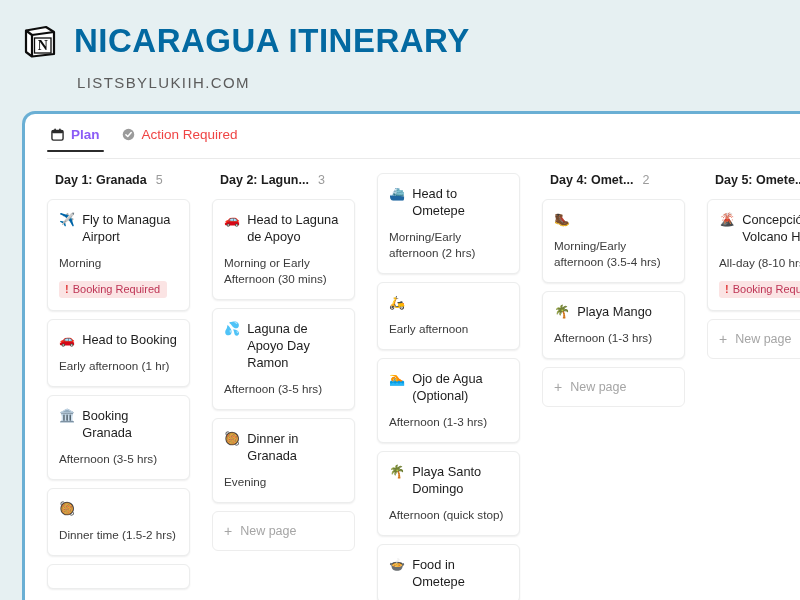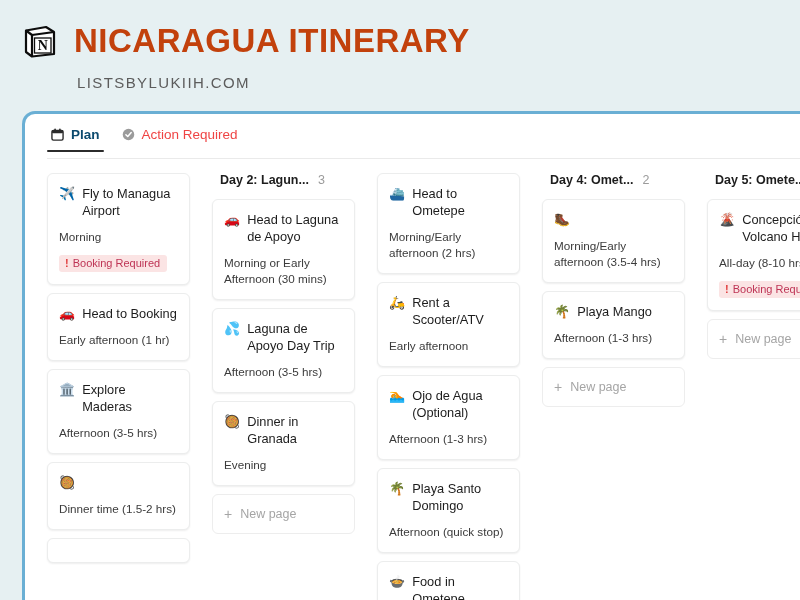--- a/index.html
+++ b/index.html
@@ -28,21 +28,21 @@
   }
   #notion-logo {
     width: 36px;
     height: 36px;
     flex: 0 0 36px;
   }
   #page-title {
     font-size: 33px;
     font-weight: bold;
     letter-spacing: 0.5px;
-    color: #c2410c;
+    color: #0369a1;
     white-space: nowrap;
   }
   #site-url {
     margin-top: 14px;
     margin-left: 55px;
     font-size: 15px;
     letter-spacing: 1.4px;
     color: #5c5c5c;
   }
 
@@ -71,21 +71,21 @@
   }
   .tab {
     display: flex;
     align-items: center;
     gap: 7px;
     padding: 0 8px 10px 4px;
     font-size: 13.5px;
     position: relative;
   }
   .tab-icon { display: flex; align-items: center; }
-  .tab.active .tab-label { color: #0c4a6e; font-weight: bold; }
+  .tab.active .tab-label { color: #8b5cf6; font-weight: bold; }
   .tab.inactive .tab-label { color: #ef4444; }
   .tab.active::after {
     content: "";
     position: absolute;
     left: 0; right: 4px; bottom: 0;
     height: 2.5px;
     background: #2b2b2b;
     border-radius: 2px;
   }
   #tabs-divider {
@@ -224,39 +224,43 @@
         </svg>
       </span>
       <span class="tab-label">Action Required</span>
     </div>
 
     <div id="tabs-divider"></div>
   </div>
 
   <div id="board">
       <div class="board-column">
+        <div class="column-header">
+          <span class="column-title">Day 1: Granada</span>
+          <span class="column-count">5</span>
+        </div>
         <div class="cards">
           <div class="card"><div class="card-title-row">
               <span class="card-emoji">✈️</span>
               <span class="card-title">Fly to Managua Airport</span>
             </div><div class="card-sub">Morning</div><div class="badge">
               <span class="badge-mark">!</span>
               <span>Booking Required</span>
             </div></div>
           <div class="card">
             <div class="card-title-row">
               <span class="card-emoji">🚗</span>
               <span class="card-title">Head to Booking</span>
             </div>
             <div class="card-sub">Early afternoon (1 hr)</div>
           </div>
           <div class="card">
             <div class="card-title-row">
               <span class="card-emoji">🏛️</span>
-              <span class="card-title">Explore Maderas</span>
+              <span class="card-title">Booking Granada</span>
             </div>
             <div class="card-sub">Afternoon (3-5 hrs)</div>
           </div>
           <div class="card">
             <div class="card-title-row">
               <span class="card-emoji">🥘</span>
             </div>
             <div class="card-sub">Dinner time (1.5-2 hrs)</div>
           </div>
           <div class="card"></div>
@@ -271,21 +275,21 @@
           <div class="card">
             <div class="card-title-row">
               <span class="card-emoji">🚗</span>
               <span class="card-title">Head to Laguna de Apoyo</span>
             </div>
             <div class="card-sub">Morning or Early Afternoon (30 mins)</div>
           </div>
           <div class="card">
             <div class="card-title-row">
               <span class="card-emoji">💦</span>
-              <span class="card-title">Laguna de Apoyo Day Trip</span>
+              <span class="card-title">Laguna de Apoyo Day Ramon</span>
             </div>
             <div class="card-sub">Afternoon (3-5 hrs)</div>
           </div>
           <div class="card">
             <div class="card-title-row">
               <span class="card-emoji">🥘</span>
               <span class="card-title">Dinner in Granada</span>
             </div>
             <div class="card-sub">Evening</div>
           </div>
@@ -300,21 +304,20 @@
           <div class="card">
             <div class="card-title-row">
               <span class="card-emoji">⛴️</span>
               <span class="card-title">Head to Ometepe</span>
             </div>
             <div class="card-sub">Morning/Early afternoon (2 hrs)</div>
           </div>
           <div class="card">
             <div class="card-title-row">
               <span class="card-emoji">🛵</span>
-              <span class="card-title">Rent a Scooter/ATV</span>
             </div>
             <div class="card-sub">Early afternoon</div>
           </div>
           <div class="card">
             <div class="card-title-row">
               <span class="card-emoji">🏊</span>
               <span class="card-title">Ojo de Agua (Optional)</span>
             </div>
             <div class="card-sub">Afternoon (1-3 hrs)</div>
           </div>

